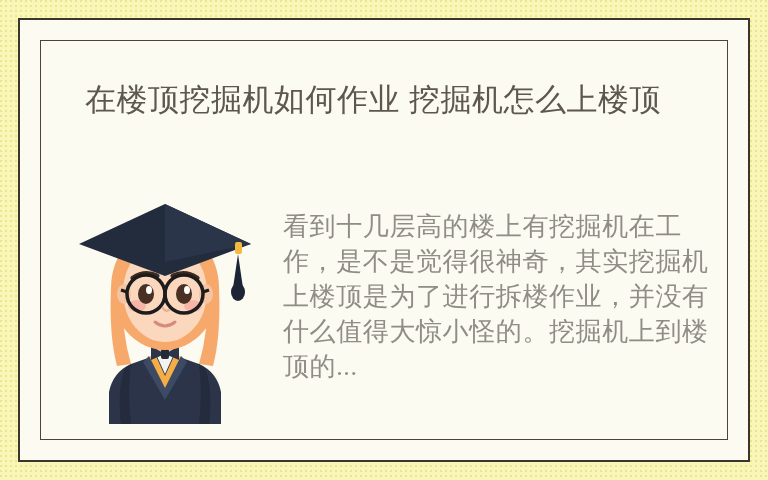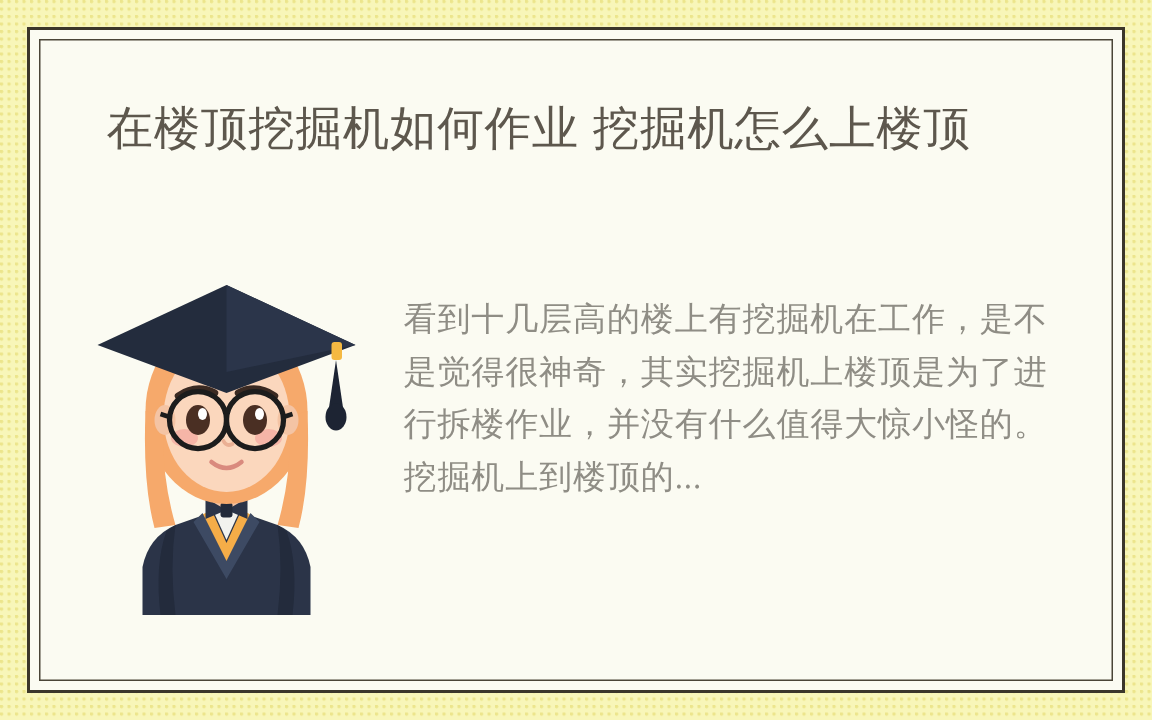--- a/index.html
+++ b/index.html
@@ -28,21 +28,21 @@
   
   #card {
     position: absolute;
     left: 18px;
     top: 18px;
     width: 732px;
     height: 444px;
     box-sizing: border-box;
     background: #fbfbf2;
     border: 2px solid #3b362a;
-    padding: 6px;
+    padding: 20px;
   }
   #card-inner {
     position: relative;
     width: 100%;
     height: 100%;
     box-sizing: border-box;
     border: 1px solid #4a4537;
     background: #fbfbf2;
     overflow: hidden;
   }
@@ -60,21 +60,21 @@
     font-family: "Liberation Sans", "DejaVu Sans", sans-serif;
     white-space: pre-wrap;
   }
 
   
   #body-text {
     position: absolute;
     left: 242px;
     top: 168px;
     width: 444px;
-    font-size: 22px;
+    font-size: 26px;
     line-height: 35px;
     color: #8f8d85;
     font-family: "Liberation Serif", "DejaVu Serif", serif;
     letter-spacing: 0.6px;
     white-space: pre-wrap;
   }
 
   
   #avatar {
     position: absolute;

